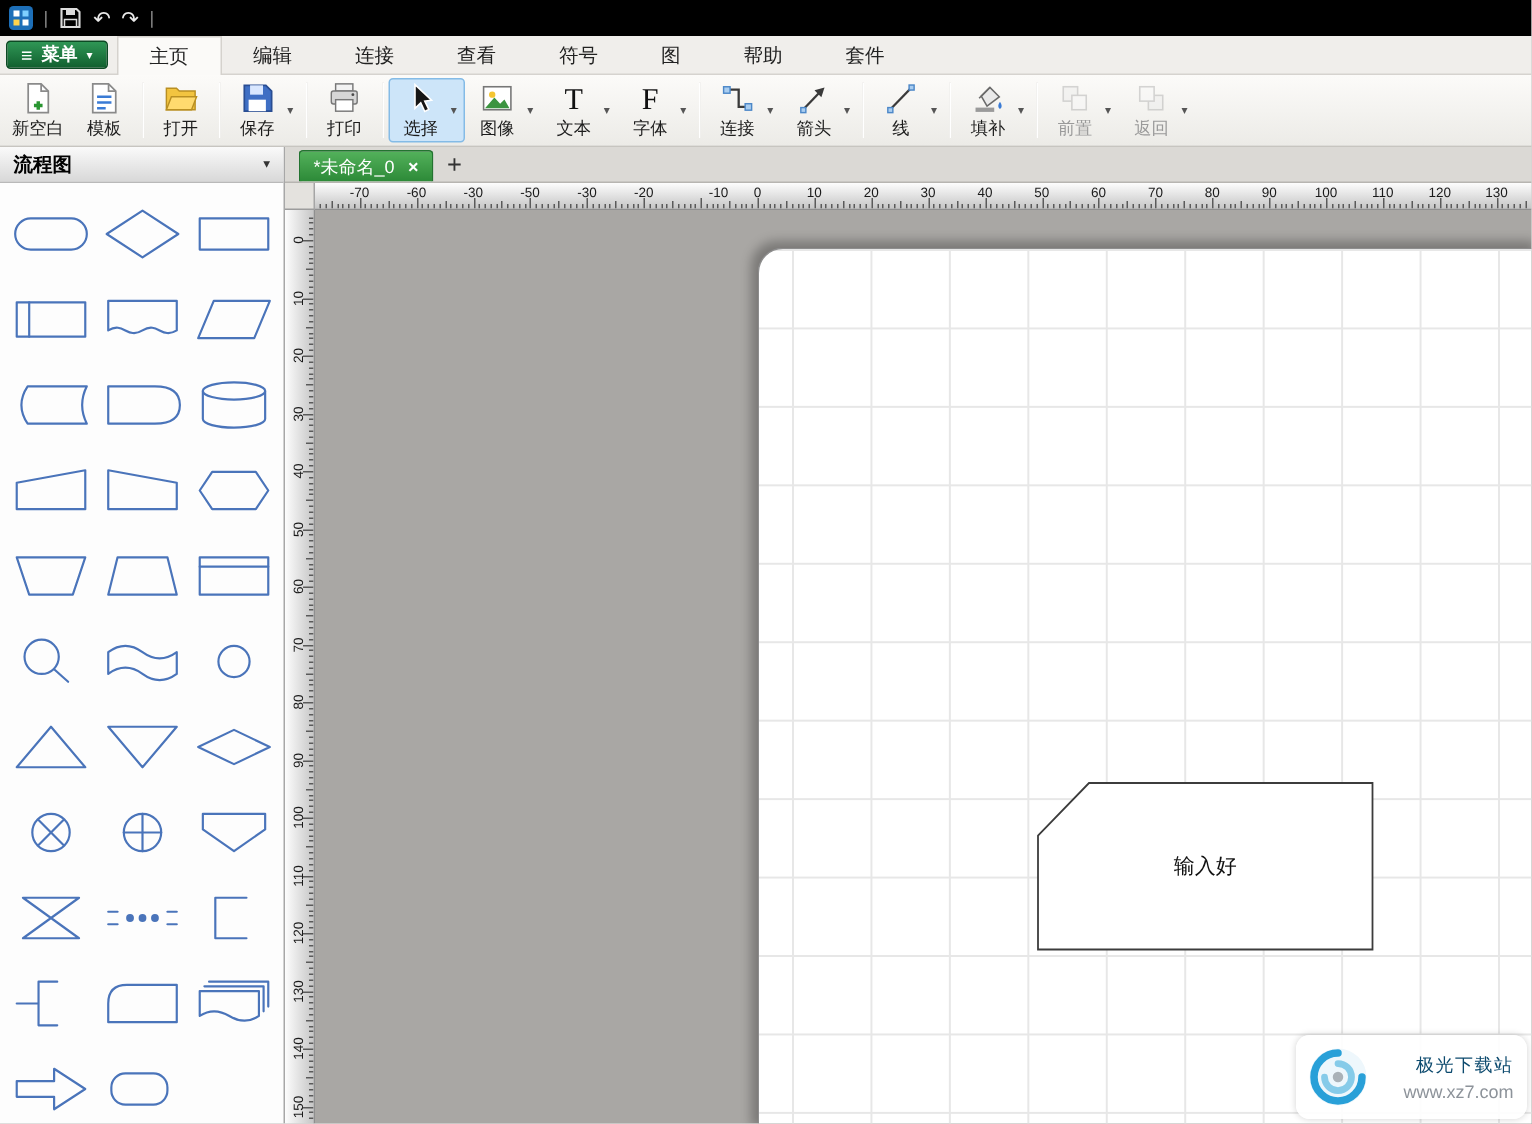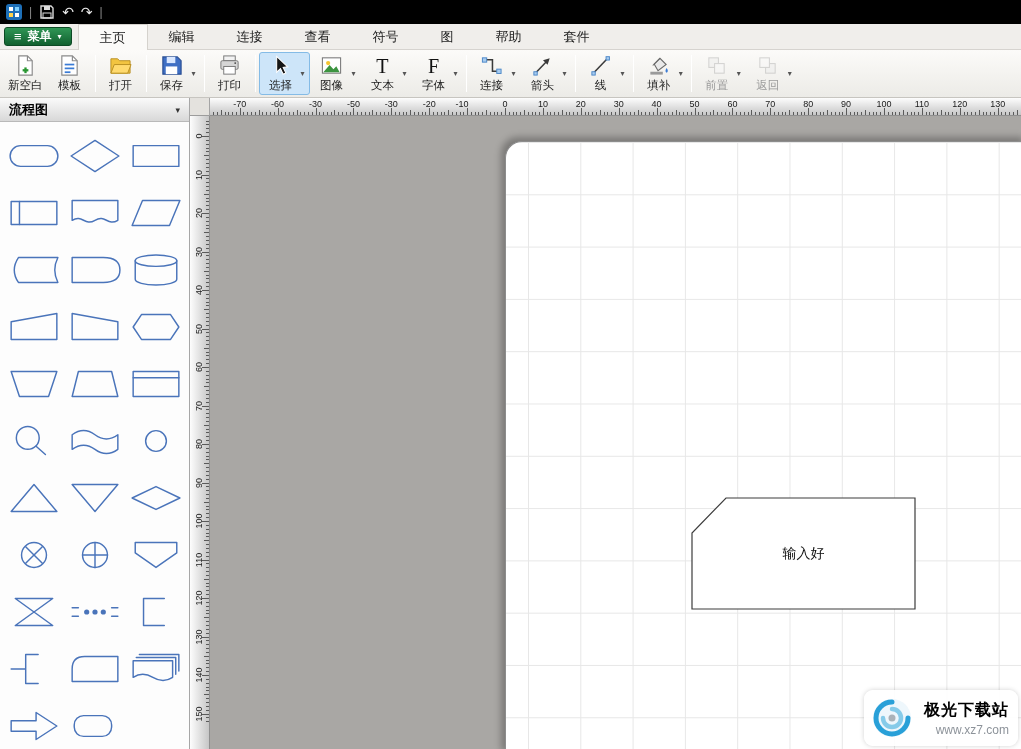--- a/index.html
+++ b/index.html
@@ -89,21 +89,21 @@
   .flownode svg { position:absolute; inset:0; width:100%; height:100%; }
   .flownode .nlabel { position:absolute; inset:0; display:flex; align-items:center; justify-content:center;
     font-family:"Liberation Serif","DejaVu Serif",serif; font-size:14px; color:#111; }
 
   
   .watermark { position:absolute; right:3px; bottom:3px; width:154px; height:56px;
     background:rgba(255,255,255,.9); border-radius:9px; box-shadow:0 0 5px rgba(0,0,0,.18);
     display:flex; align-items:center; gap:7px; padding:6px 9px 6px 8px; }
   .wm-logo { width:40px; height:40px; flex:0 0 auto; }
   .wm-text { display:flex; flex-direction:column; align-items:flex-end; flex:1; }
-  .wm-title { color:#000000; font-weight:bold; font-size:16px; letter-spacing:1px; white-space:nowrap; }
+  .wm-title { color:#0c4a6e; font-weight:normal; font-size:12px; letter-spacing:1px; white-space:nowrap; }
   .wm-url { color:#8d939a; font-size:12px; margin-top:2px; }
 </style>
 </head>
 <body>
 
 <div class="titlebar">
   <span class="tico">
     <svg viewBox="0 0 16 16">
         <rect x="0" y="0" width="16" height="16" rx="3" fill="#1d6fb8"></rect>
         <rect x="3" y="3" width="4" height="4" fill="#fff"></rect>
@@ -558,31 +558,38 @@
         <svg viewBox="0 0 52 36">
           <g stroke="#4a74ba" fill="none" stroke-width="1.4" stroke-linejoin="round" stroke-linecap="round">
             <rect x="6" y="8" width="36" height="20" rx="9"></rect>
           </g>
         </svg>
       </div>
     </div>
 </div>
 
 <div class="rightarea">
+  <div class="tabrow">
+    <div class="doctab">
+      <span>*未命名_0</span>
+      <span class="close">×</span>
+    </div>
+    <div class="addtab">+</div>
+  </div>
 
   <div class="rulerrow">
     <div class="rcorner"></div>
     <div class="hruler">
         <div class="hlab" style="left: 29.7px;">-70</div>
         <div class="hlab" style="left: 67.6px;">-60</div>
         <div class="hlab" style="left: 105.5px;">-30</div>
         <div class="hlab" style="left: 143.4px;">-50</div>
         <div class="hlab" style="left: 181.3px;">-30</div>
         <div class="hlab" style="left: 219.2px;">-20</div>
-        <div class="hlab" style="left: 252px;">-10</div>
+        <div class="hlab" style="left: 269px;">-10</div>
         <div class="hlab" style="left: 295px;">0</div>
         <div class="hlab" style="left: 332.9px;">10</div>
         <div class="hlab" style="left: 370.8px;">20</div>
         <div class="hlab" style="left: 408.7px;">30</div>
         <div class="hlab" style="left: 446.6px;">40</div>
         <div class="hlab" style="left: 484.5px;">50</div>
         <div class="hlab" style="left: 522.4px;">60</div>
         <div class="hlab" style="left: 560.3px;">70</div>
         <div class="hlab" style="left: 598.2px;">80</div>
         <div class="hlab" style="left: 636.1px;">90</div>

